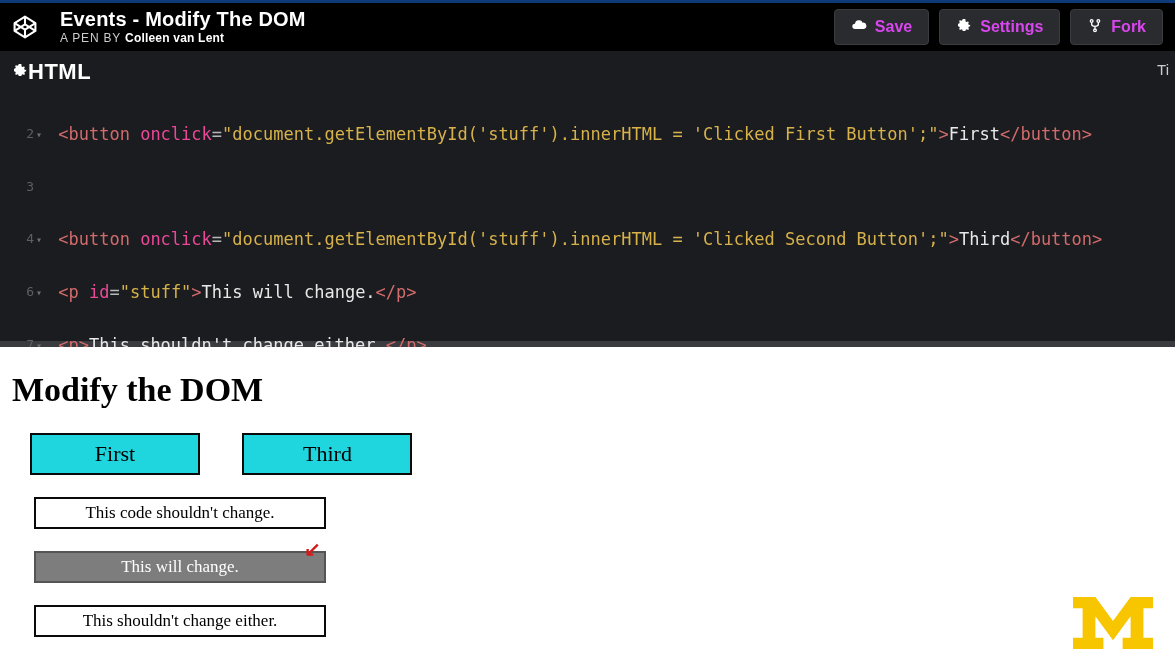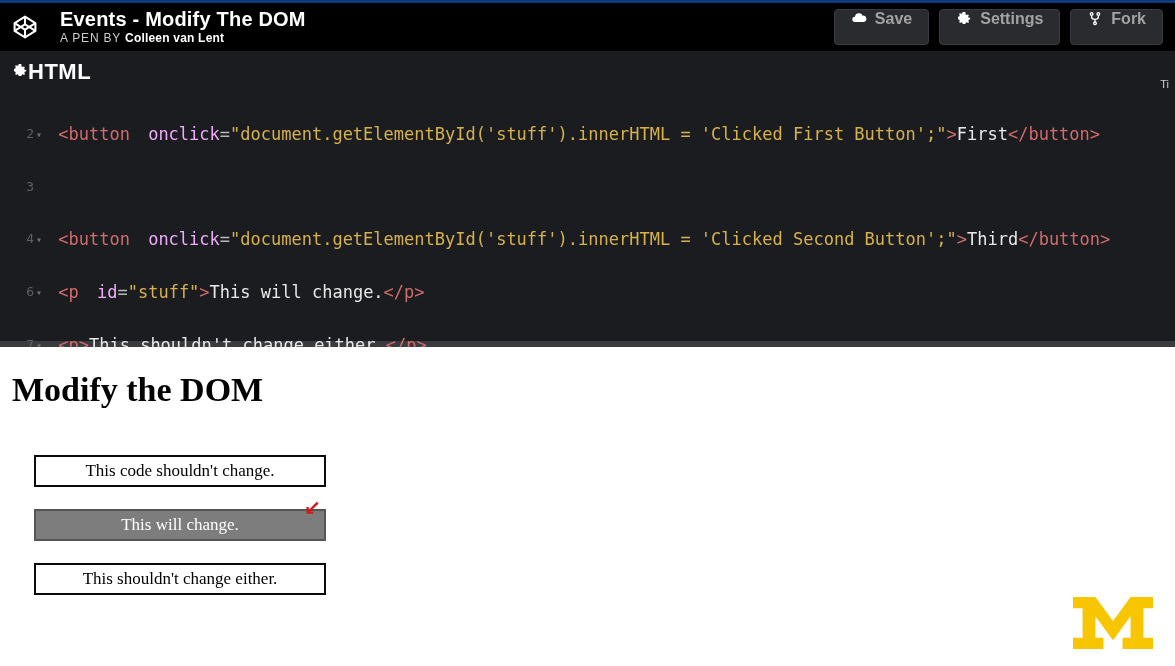--- a/index.html
+++ b/index.html
@@ -25,59 +25,59 @@
     width: 26px; height: 26px; position: relative;
     display:flex; align-items:center; justify-content:center;
   }
   .cp-logo svg { width:26px; height:26px; }
   .pen-titles { display:flex; flex-direction:column; line-height:1.1; margin-left:12px;}
   .pen-title { font-size: 20px; font-weight: 700; color:#fff; letter-spacing:0.2px; }
   .pen-byline { font-size: 12px; color: #ccc; letter-spacing:0.8px; margin-top:2px;}
   .pen-byline .author { color:#fff; font-weight:600; letter-spacing:0.2px;text-align:center;}
   .top-actions { margin-left:auto; display:flex; gap:10px; align-items:center; }
   .top-btn {
-    background:#2a2b2f; border:1px solid #3b3c40; color:#a3a3a3;
-    height:36px; padding:0 16px; display:flex; gap:8px;
+    background:#2a2b2f; border:1px solid #3b3c40; color:#d946ef;
+    height:36px; padding:0 16px; display:flex; align-items:center; gap:8px;
     font-size:16px; font-weight:600; border-radius:4px;
   }
   .top-btn svg { width:16px; height:16px; fill:#fff; }
   .editor-pane {
     background:#1b1c20; color:#ddd; height:290px; position:relative;
     padding-top:0;
   }
   .editor-tab {
     display:flex; align-items:center; gap:8px;
     background:#1b1c20; padding:8px 12px 6px 12px;
   }
   .tab-block {
     background:#1b1c20; display:flex; align-items:center; gap:0;
   }
   .gear-tiny svg { width:16px; height:16px; fill:#fff; }
   .tab-label {
     font-size:22px; font-weight:700; color:#fff; letter-spacing:0.5px;
   }
   .tab-right {
-    position:absolute; right:6px; top:27px; font-size:11px; color:#ccc;
+    position:absolute; right:6px; top:10px; font-size:15px; color:#ccc;
   }
   .code-area {
     font-family: "Menlo","Consolas","DejaVu Sans Mono",monospace;
     font-size:17px; line-height:26px; padding:4px 0 0 8px;
     white-space:pre;
   }
   .gutter {
     display:inline-block; width:26px; text-align:right; color:#5e5f63;
     font-size:13px; vertical-align:top; user-select:none;
   }
   .fold {
     display:inline-block; width:12px; color:#6e6f73; font-size:10px;
     vertical-align:middle; margin-left:2px;
   }
   .ln { display:block; }
   .t-tag { color:#d26b6b; }
-  .t-attr { color:#f0abfc;margin-left:8px; }
+  .t-attr { color:#ec4899; }
   .t-op { color:#b7b7b7; }
   .t-str { color:#d7b24a; }
   .t-text { color:#e8e8e8; }
   .divider {
     height:6px; background:#3a3b3f;
   }
   .preview {
     background:#fff; padding:24px 12px; position:relative; height:320px;
   }
   .preview h1 {
@@ -165,20 +165,24 @@
 <span class="ln"><span class="gutter">4</span><span class="fold">▾</span> <span class="t-tag">&lt;button </span><span class="t-attr">onclick</span><span class="t-op">=</span><span class="t-str">"document.getElementById('stuff').innerHTML = 'Clicked Second Button';"</span><span class="t-tag">&gt;</span><span class="t-text">Third</span><span class="t-tag">&lt;/button&gt;</span></span>
 <span class="ln"><span class="gutter">6</span><span class="fold">▾</span> <span class="t-tag">&lt;p </span><span class="t-attr">id</span><span class="t-op">=</span><span class="t-str">"stuff"</span><span class="t-tag">&gt;</span><span class="t-text">This will change.</span><span class="t-tag">&lt;/p&gt;</span></span>
 <span class="ln"><span class="gutter">7</span><span class="fold">▾</span> <span class="t-tag">&lt;p&gt;</span><span class="t-text">This shouldn't change either.</span><span class="t-tag">&lt;/p&gt;</span></span>
   </div>
 </div>
 
 <div class="divider"></div>
 
 <div class="preview">
   <h1>Modify the DOM</h1>
+  <div>
+    <span class="cyan-btn">First</span>
+    <span class="cyan-btn">Third</span>
+  </div>
   <div class="pgap"></div>
   <div class="pbox">This code shouldn't change.</div>
   <div class="pgap"></div>
   <div style="position:relative;">
     <div class="pbox sel">This will change.</div>
     <span class="annotate" style="left:292px; top:-14px;">↙</span>
   </div>
   <div class="pgap"></div>
   <div class="pbox">This shouldn't change either.</div>
 

